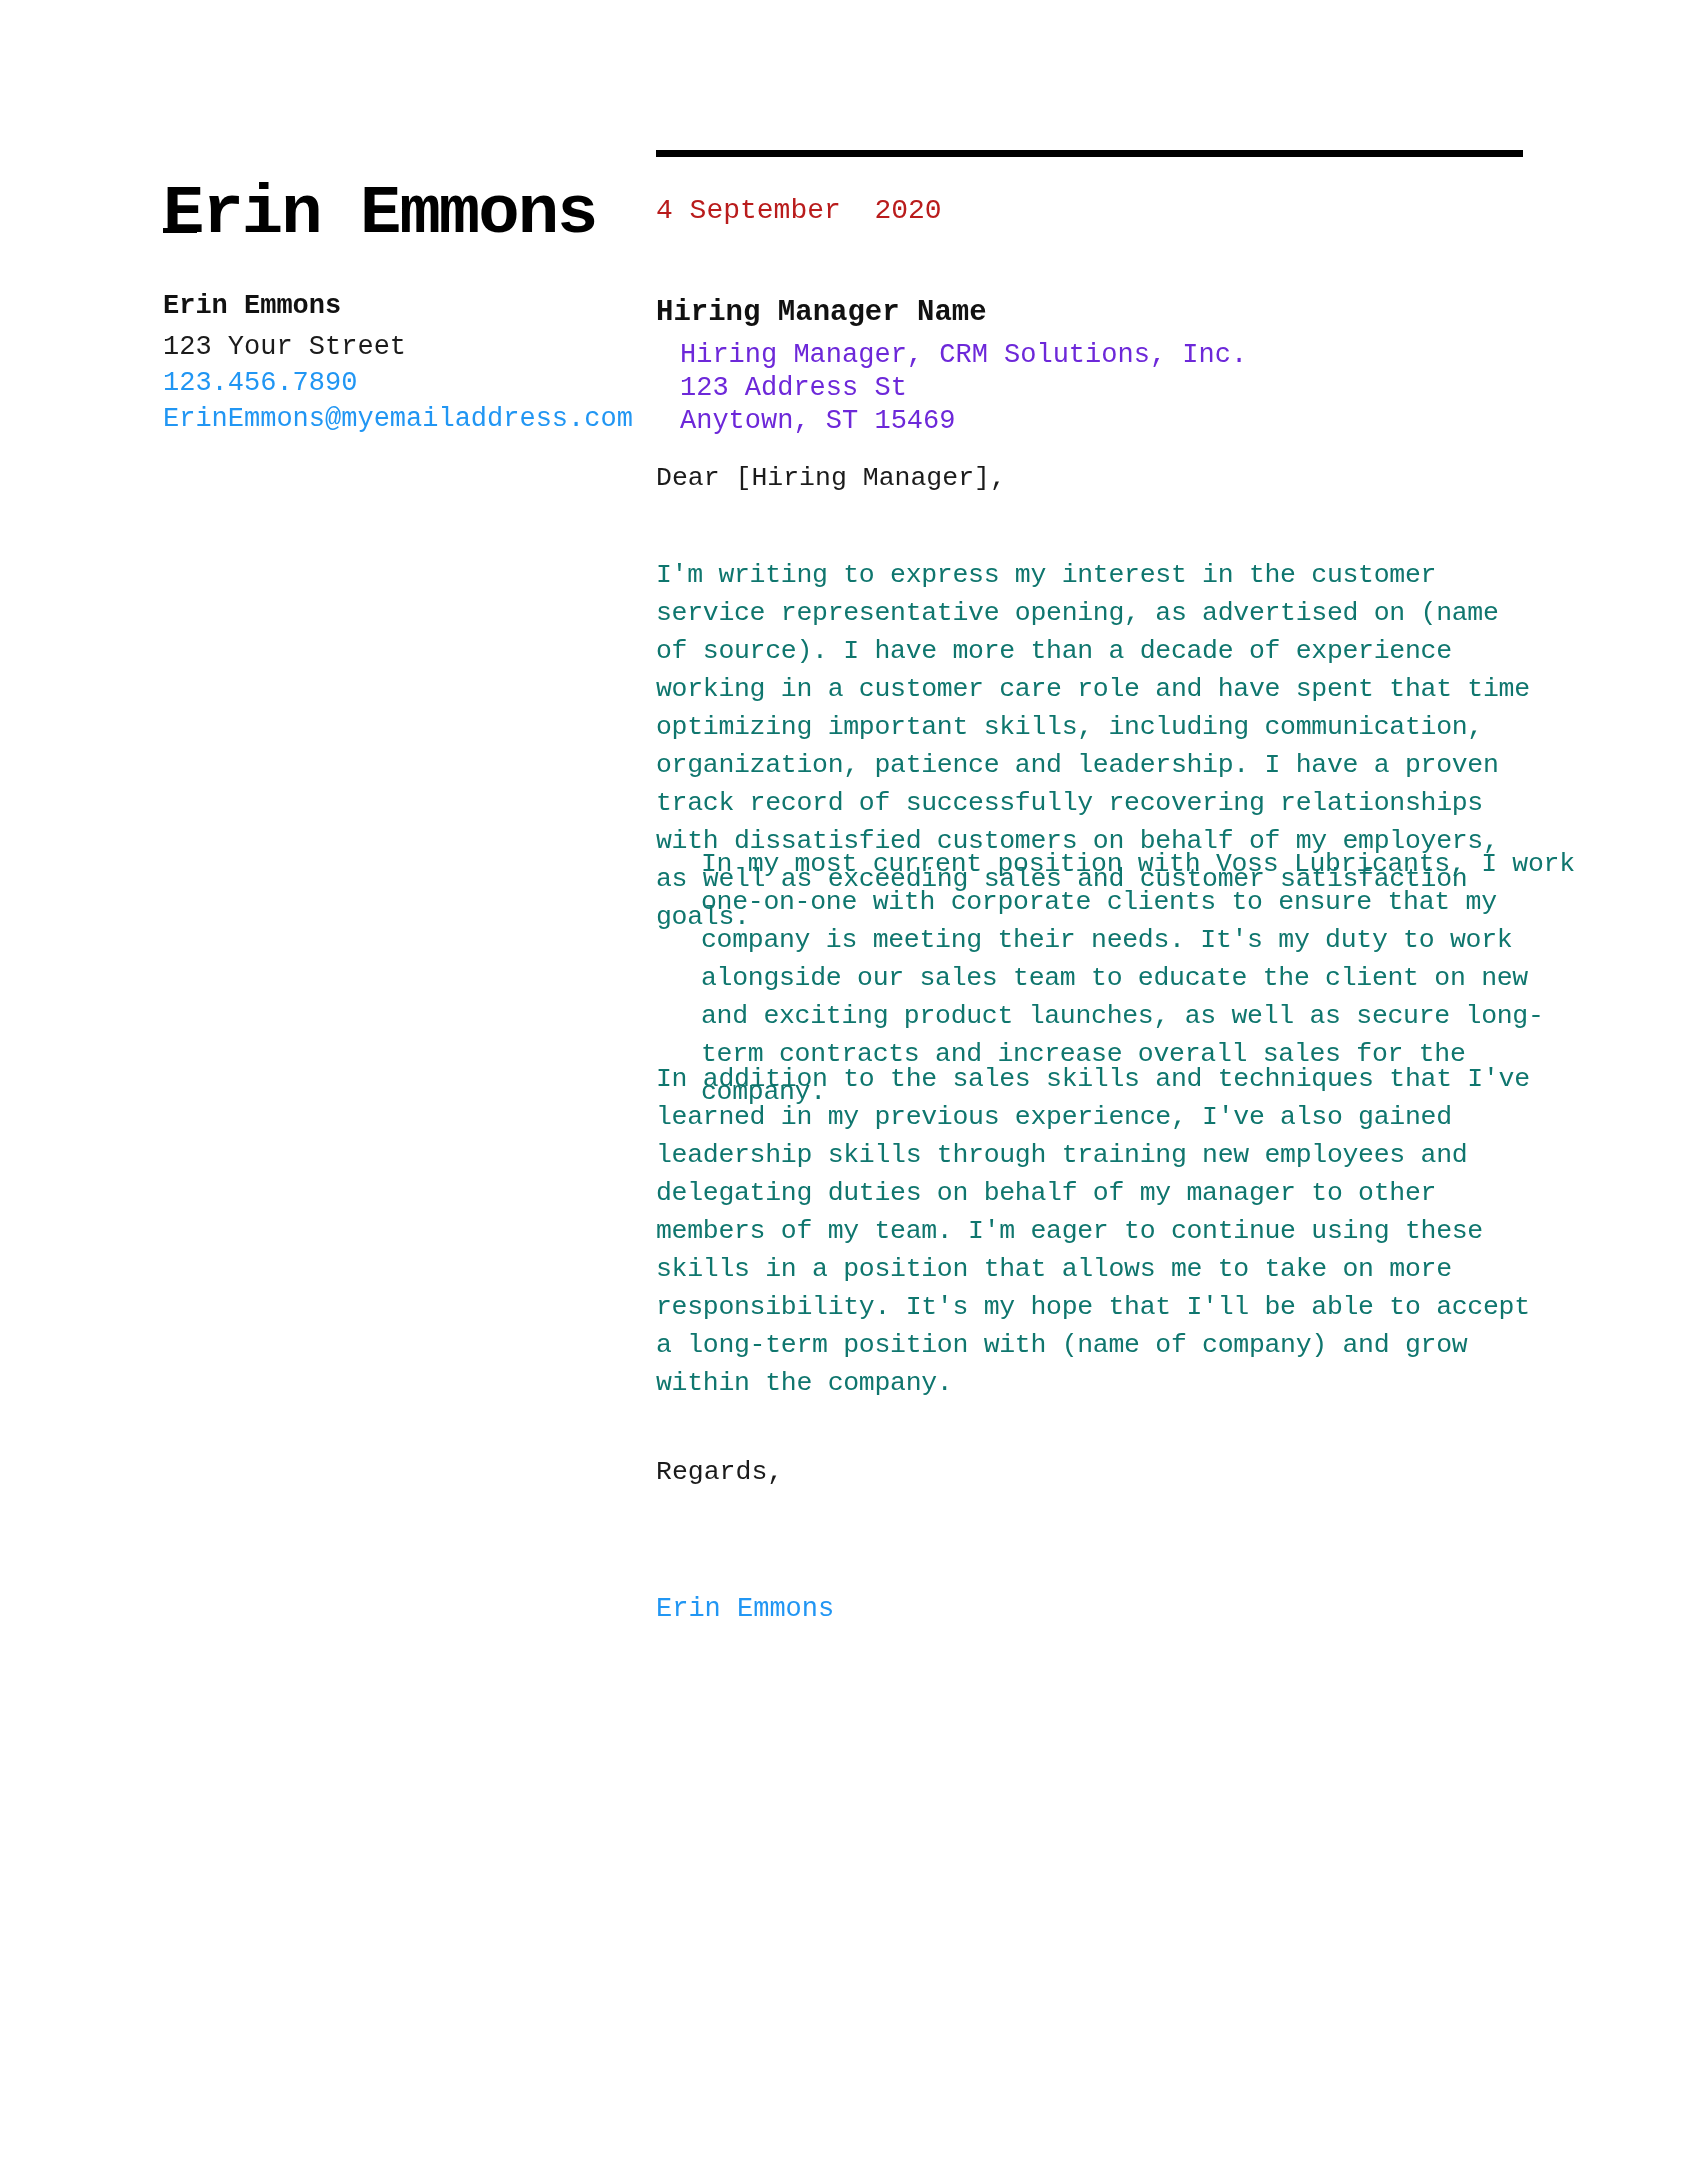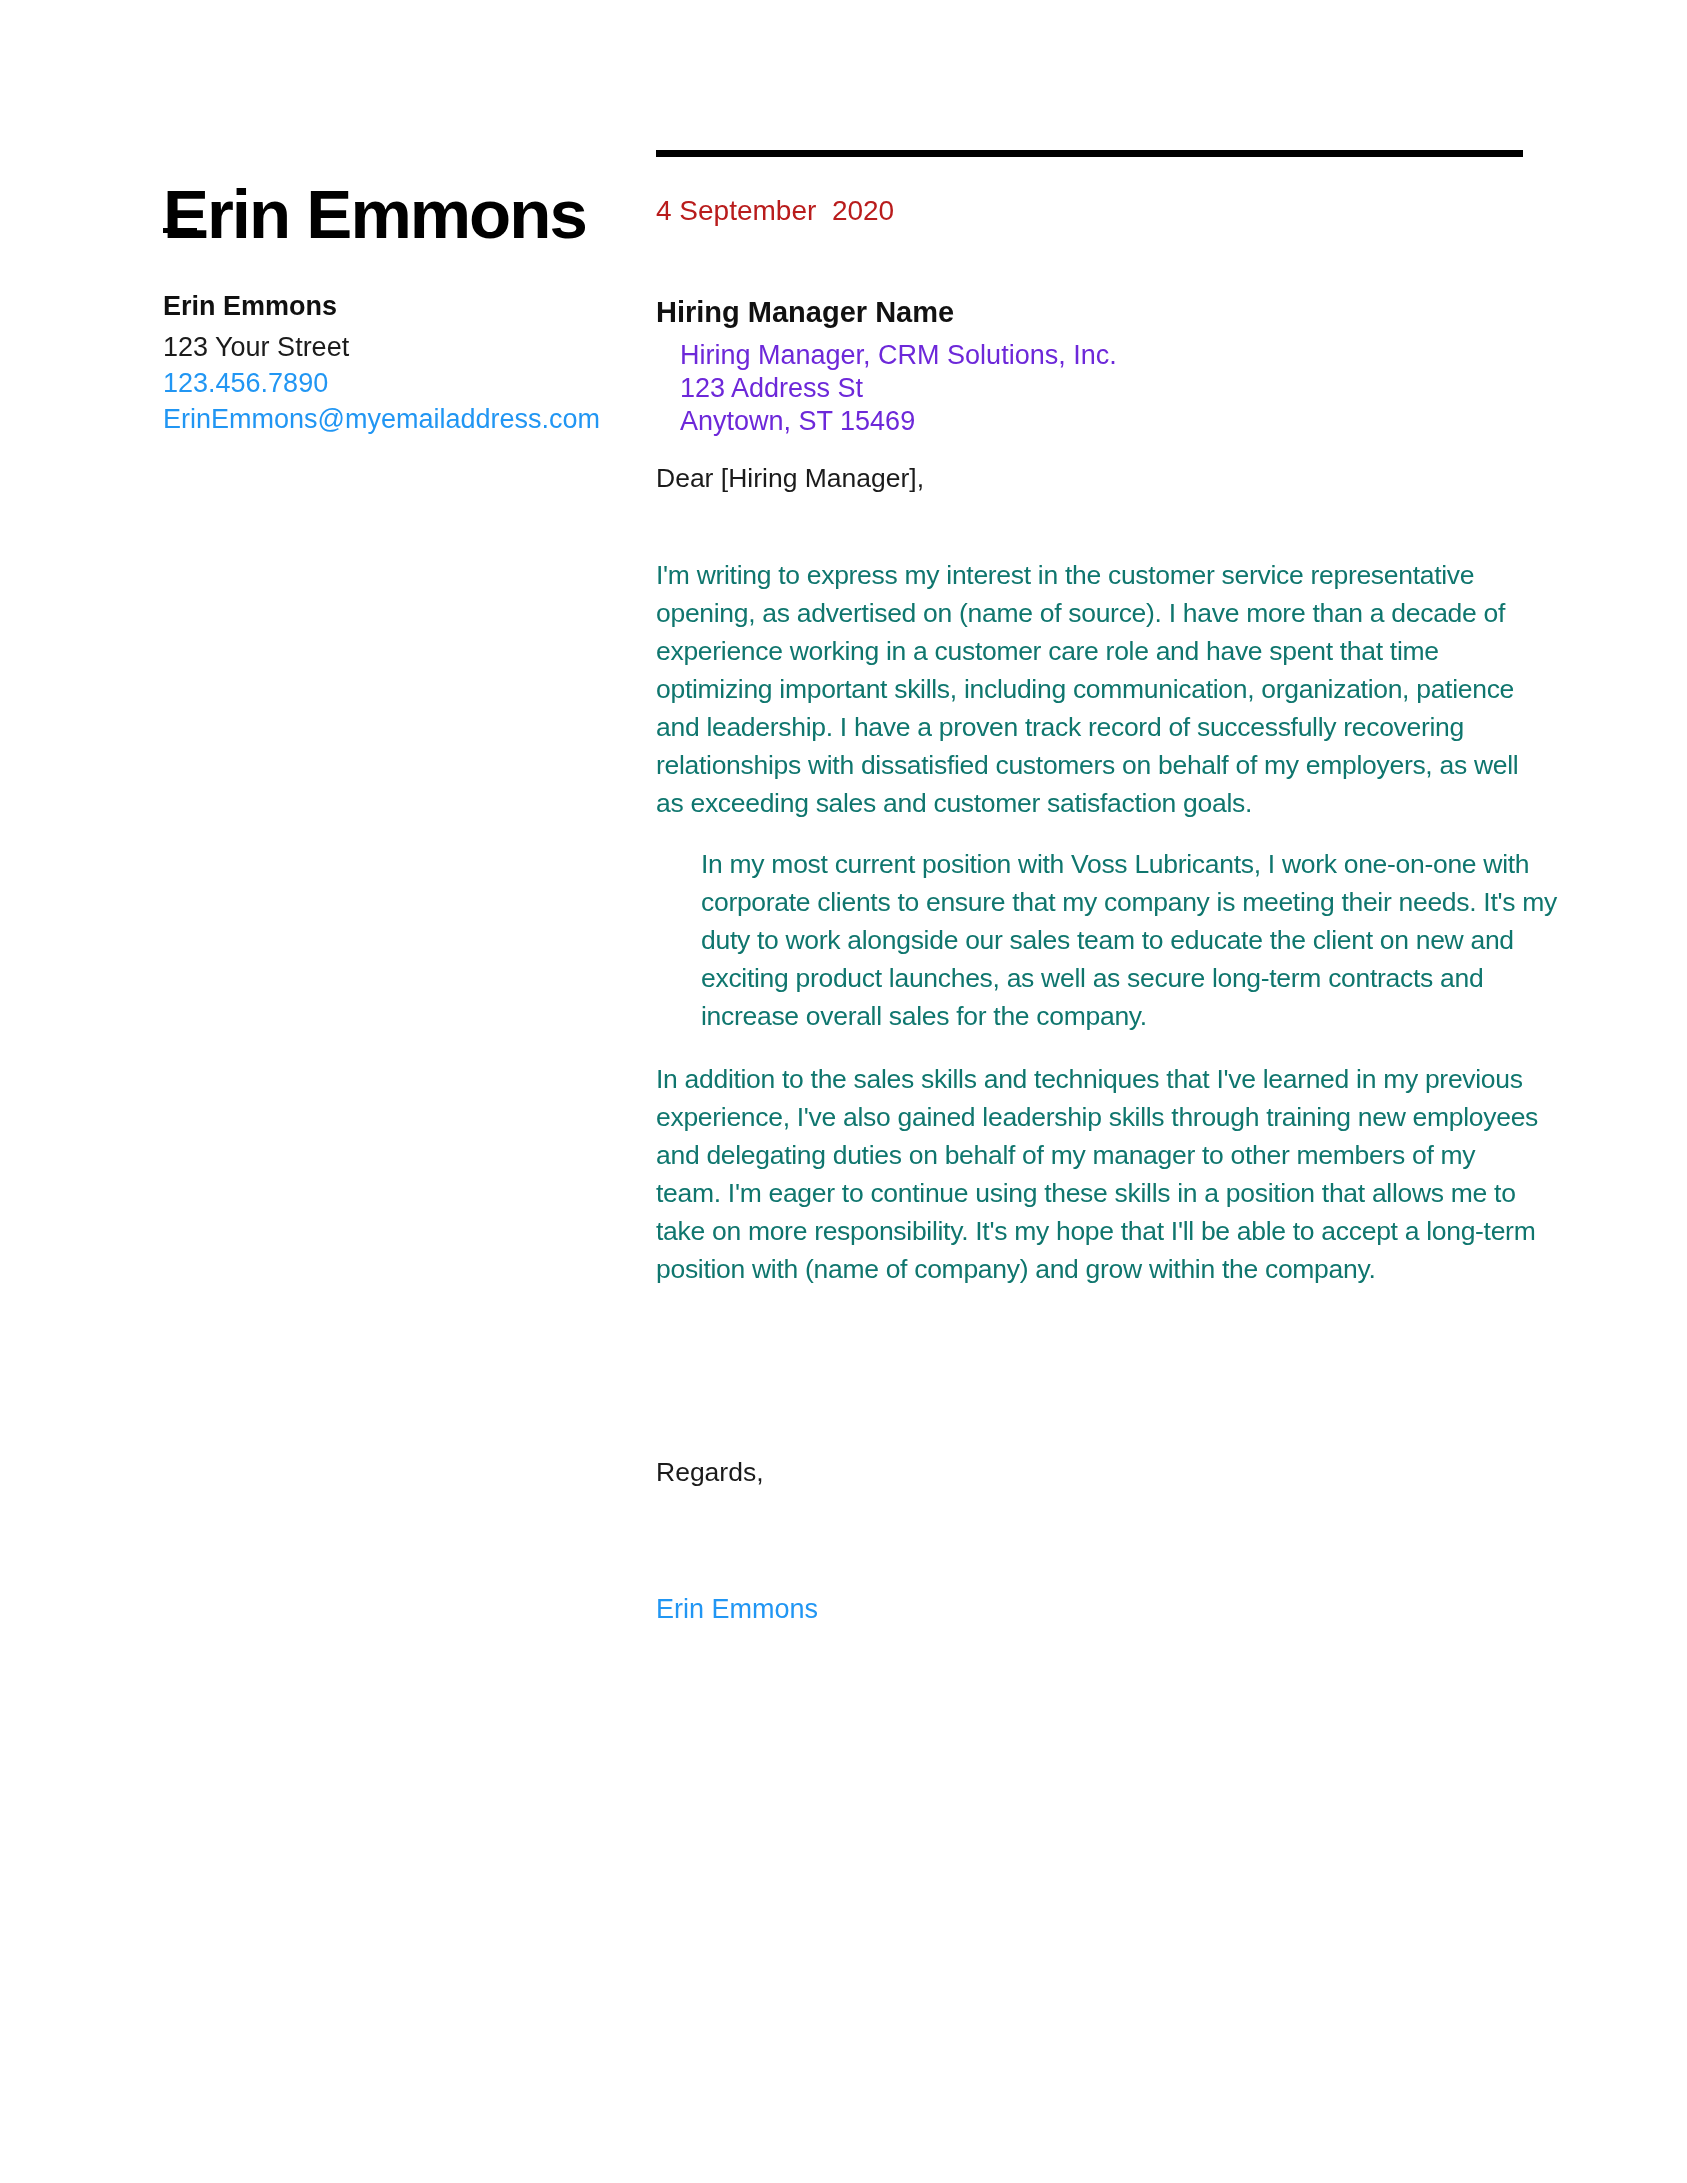--- a/index.html
+++ b/index.html
@@ -1,21 +1,21 @@
 <!DOCTYPE html>
 <html style="font-size:10.6px"><head>
 <meta charset="utf-8">
 <style>
   html, body { margin: 0; padding: 0; background: #ffffff; }
   .page {
     position: relative;
     width: 1687px;
     height: 1639px;
     background: #ffffff;
-    font-family: Liberation Sans, sans-serif;
+    font-family: Liberation Mono, monospace;
     color: #1b1b1b;
     overflow: hidden;
   }
 
   
   .applicant-name {
     position: absolute;
     left: 163px;
     top: 131px;
     font-size: 69px;

